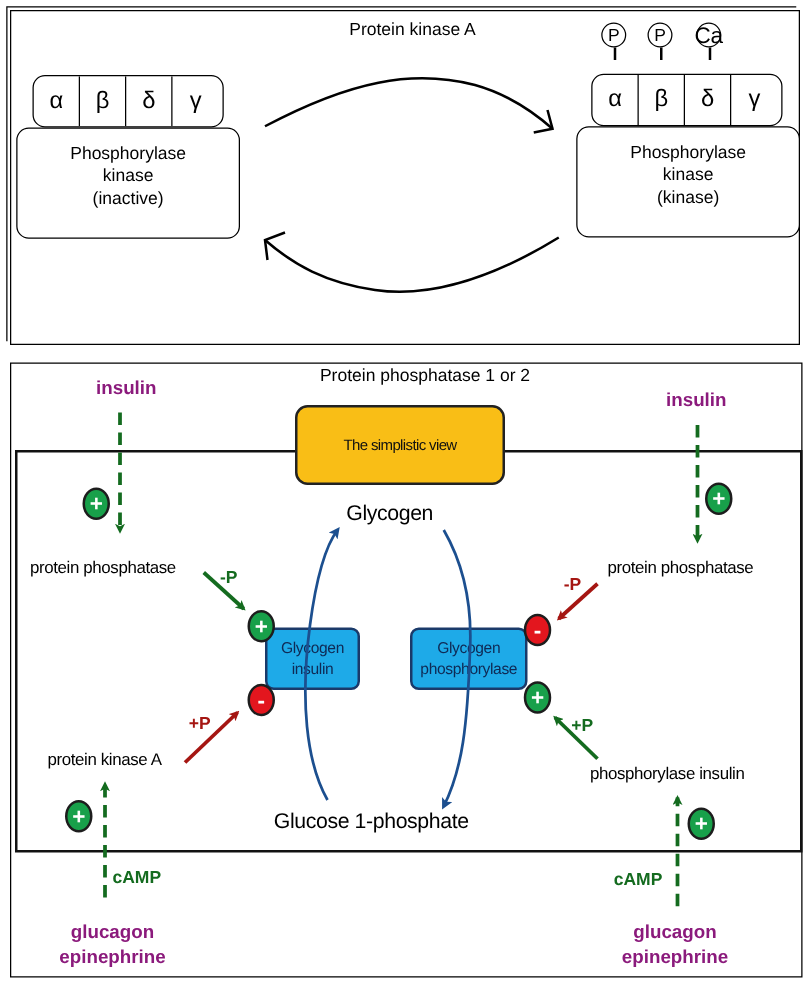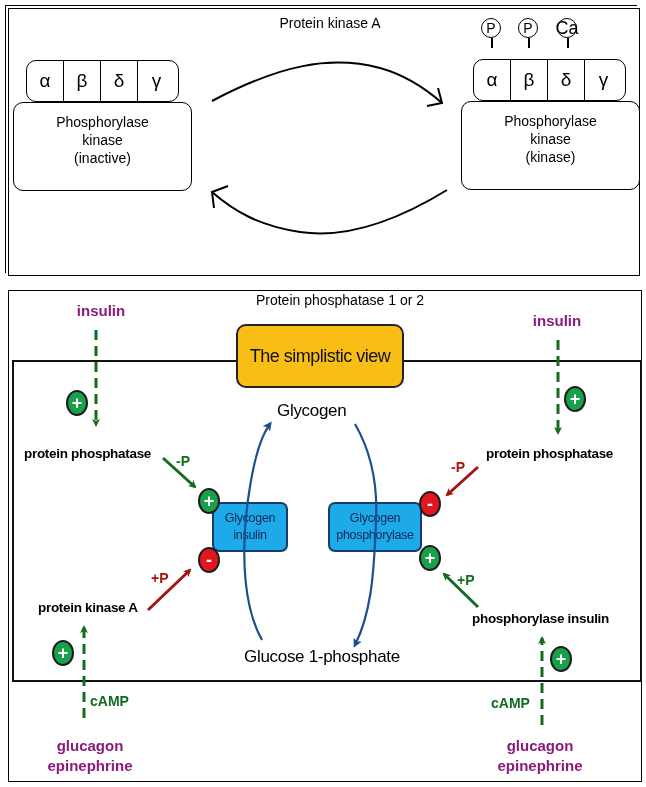--- a/index.html
+++ b/index.html
@@ -22,24 +22,24 @@
                 font-size: 14px; }
   .mod-circle.ca { font-size: 18px; }
   .mod-stem { position: absolute; width: 1.5px; height: 10px; background: #000; }
   
   #bottom-frame { position: absolute; left: 8px; top: 290px; width: 634px; height: 492px; border: 1px solid #000;
                   box-sizing: border-box; }
   #inner-frame { position: absolute; left: 12px; top: 360px; width: 630px; height: 322px;
                  border: 2px solid #111; box-sizing: border-box; }
   .view-badge { position: absolute; left: 236px; top: 324px; width: 168px; height: 64px; background: #f9be16;
                 border: 2px solid #222; border-radius: 10px; box-sizing: border-box; display: flex;
-                align-items: center; justify-content: center; font-size: 18px; color: #111; letter-spacing: -0.5px; }
+                align-items: center; justify-content: center; font-size: 12px; color: #111; letter-spacing: -0.5px; }
   .hormone { position: absolute; color: #8b1a7c; font-weight: bold; font-size: 15px; text-align: center; line-height: 20px; }
   .camp { position: absolute; color: #146b1f; font-weight: bold; font-size: 14px; }
-  .enzyme-label { position: absolute; font-size: 13.5px; color: #000; white-space: nowrap; letter-spacing: -0.3px; font-weight: bold; }
+  .enzyme-label { position: absolute; font-size: 13.5px; color: #000; white-space: nowrap; letter-spacing: -0.3px; }
   .metabolite { position: absolute; font-size: 17px; color: #000; white-space: nowrap; letter-spacing: -0.3px; }
   .enzyme-box { position: absolute; background: #1eaae8; border: 2px solid #1a3a6a; border-radius: 7px;
                 box-sizing: border-box; color: #0f2a55; font-size: 12.5px; line-height: 17px; text-align: center;
                 display: flex; flex-direction: column; justify-content: center; letter-spacing: -0.3px; }
   .sign { position: absolute; width: 22px; height: 26px; border-radius: 50%; border: 2px solid #1d1d1d;
           box-sizing: border-box; display: flex; align-items: center; justify-content: center;
           color: #fff; font-weight: bold; font-size: 18px; line-height: 1; }
   .sign.plus { background: #18a04a; }
   .sign.minus { background: #e3161e; }
   .plabel { position: absolute; font-weight: bold; font-size: 14px; }
@@ -93,21 +93,21 @@
   <path d="M447,190 C390,225 340,238 300,232 C260,226 235,212 212,192" fill="none" stroke="#000" stroke-width="2"></path>
   <path d="M214,208 L212,192 L228,186" fill="none" stroke="#000" stroke-width="2"></path>
 </svg>
 
 <div id="bottom-frame"></div>
 <div id="inner-frame"></div>
 
 <div class="view-badge">The simplistic view</div>
 
 <div class="metabolite" style="left:277px; top:401px;">Glycogen</div>
-<div class="metabolite" style="left:244px; top:647px;">Glucose 1-phosphate</div>
+<div class="metabolite" style="left:219px; top:647px;">Glucose 1-phosphate</div>
 
 <div class="enzyme-box" style="left:212px; top:502px; width:76px; height:50px;">
   <div>Glycogen</div>
   <div>insulin</div>
 </div>
 <div class="enzyme-box" style="left:328px; top:502px; width:94px; height:50px;">
   <div>Glycogen</div>
   <div>phosphorylase</div>
 </div>
 

